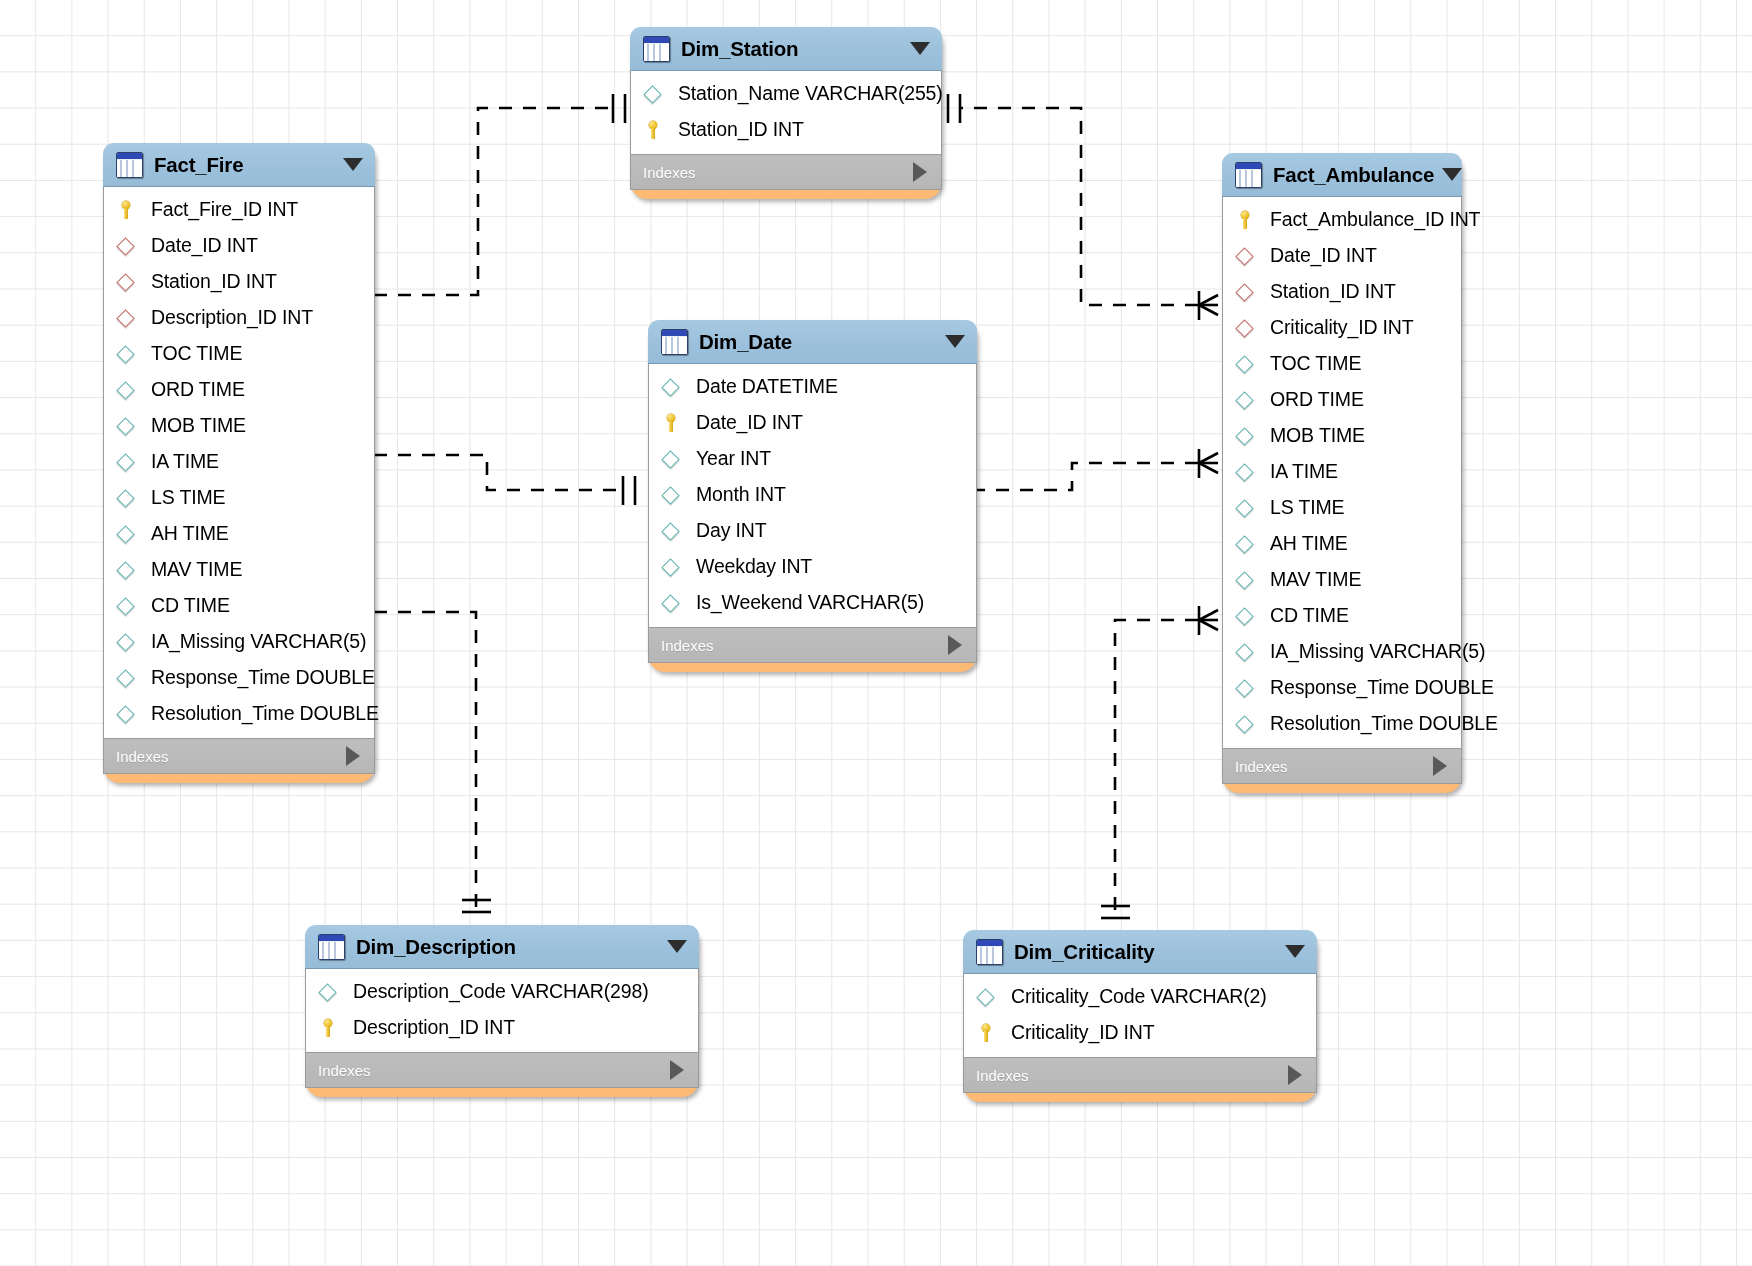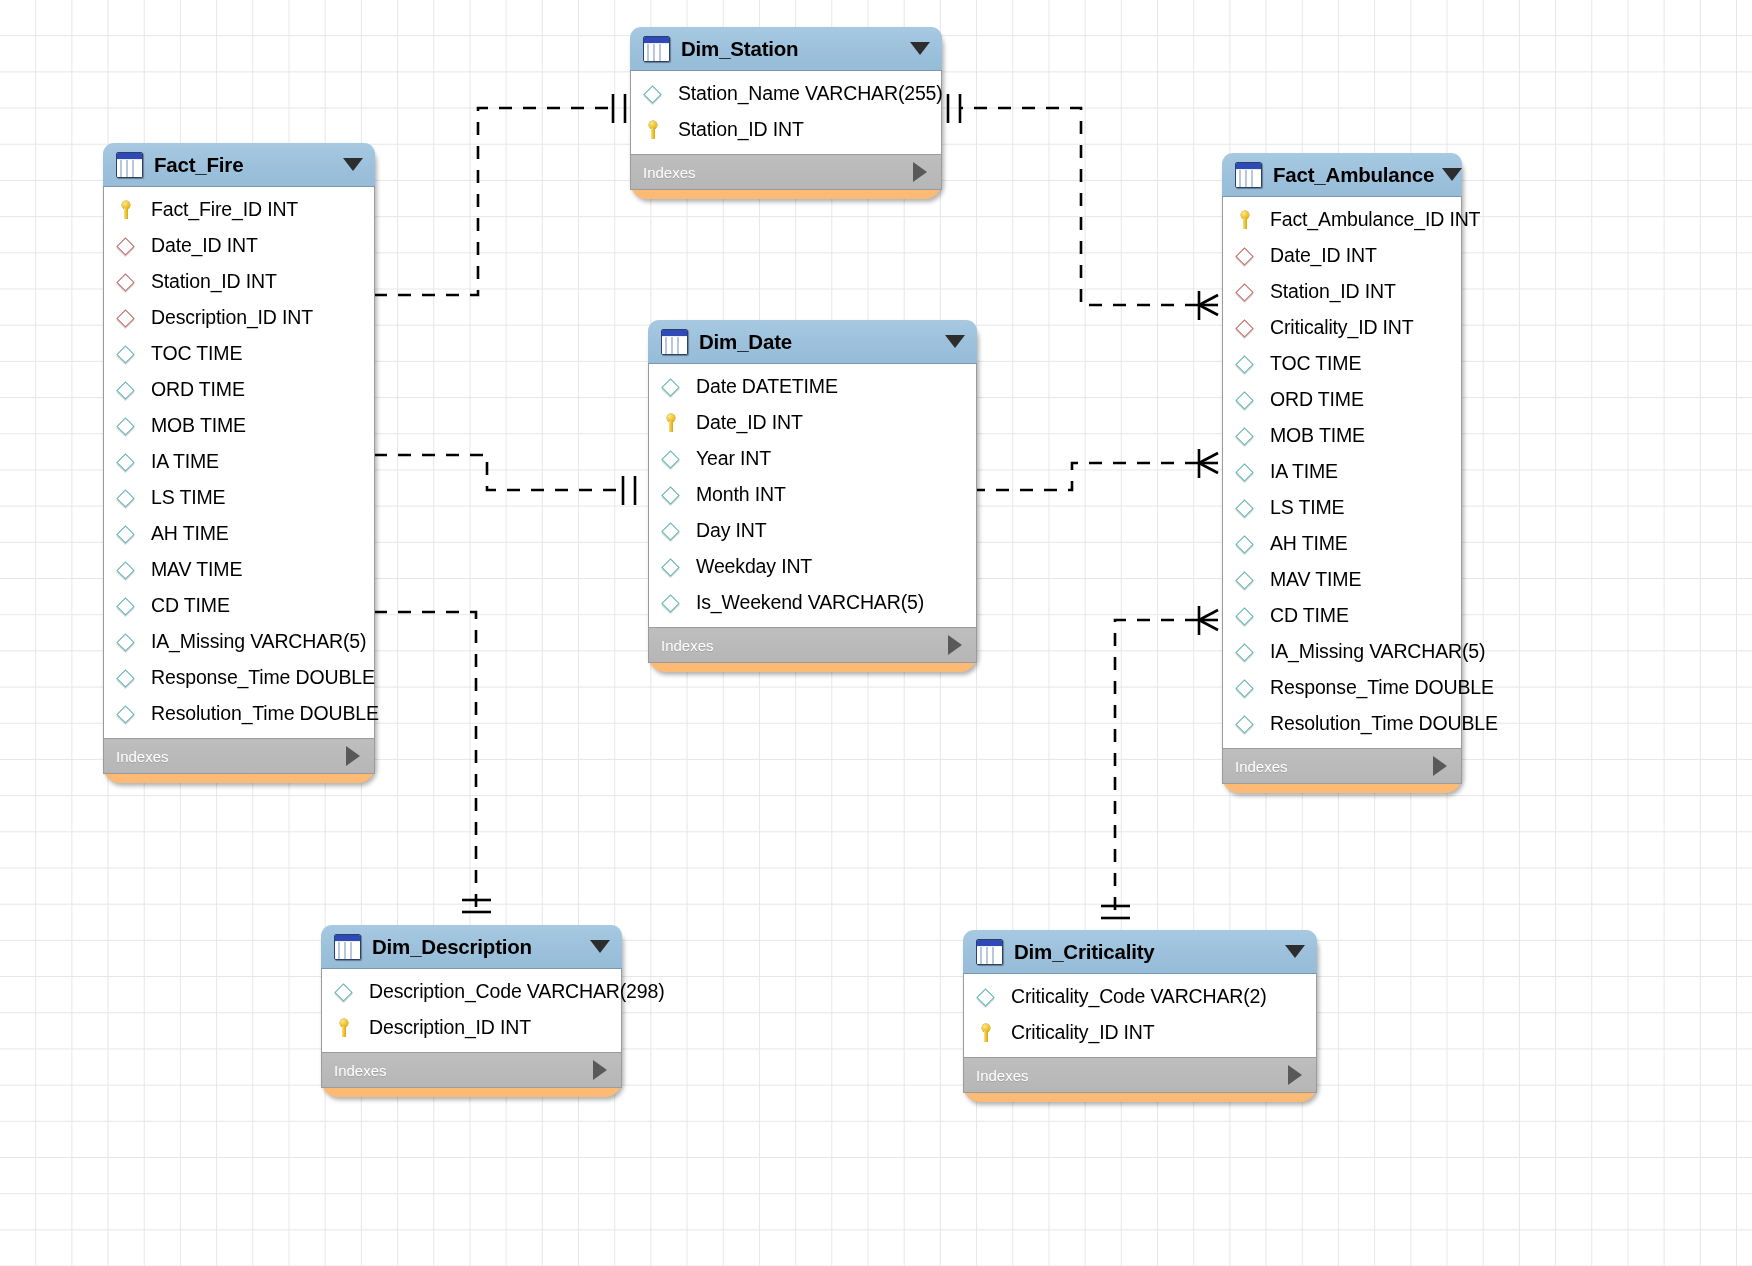--- a/index.html
+++ b/index.html
@@ -415,21 +415,21 @@
         <div class="col-row">
           <span class="col-icon ic-diamond ic-col"></span>
           <span class="col-text">Resolution_Time DOUBLE</span>
         </div>
       </div>
       <div class="tbl-indexes">
         <span class="idx-label">Indexes</span>
         <span class="idx-caret"></span>
       </div>
     </div>
-    <div class="table-node" style="left: 305px; top: 925px; width: 301px; margin-left: 16px;">
+    <div class="table-node" style="left: 305px; top: 925px; width: 394px;">
       <div class="tbl-header">
         <span class="tbl-icon"></span>
         <span class="tbl-title">Dim_Description</span>
         <span class="tbl-caret"></span>
       </div>
       <div class="tbl-body">
         <div class="col-row">
           <span class="col-icon ic-diamond ic-col"></span>
           <span class="col-text">Description_Code VARCHAR(298)</span>
         </div>

